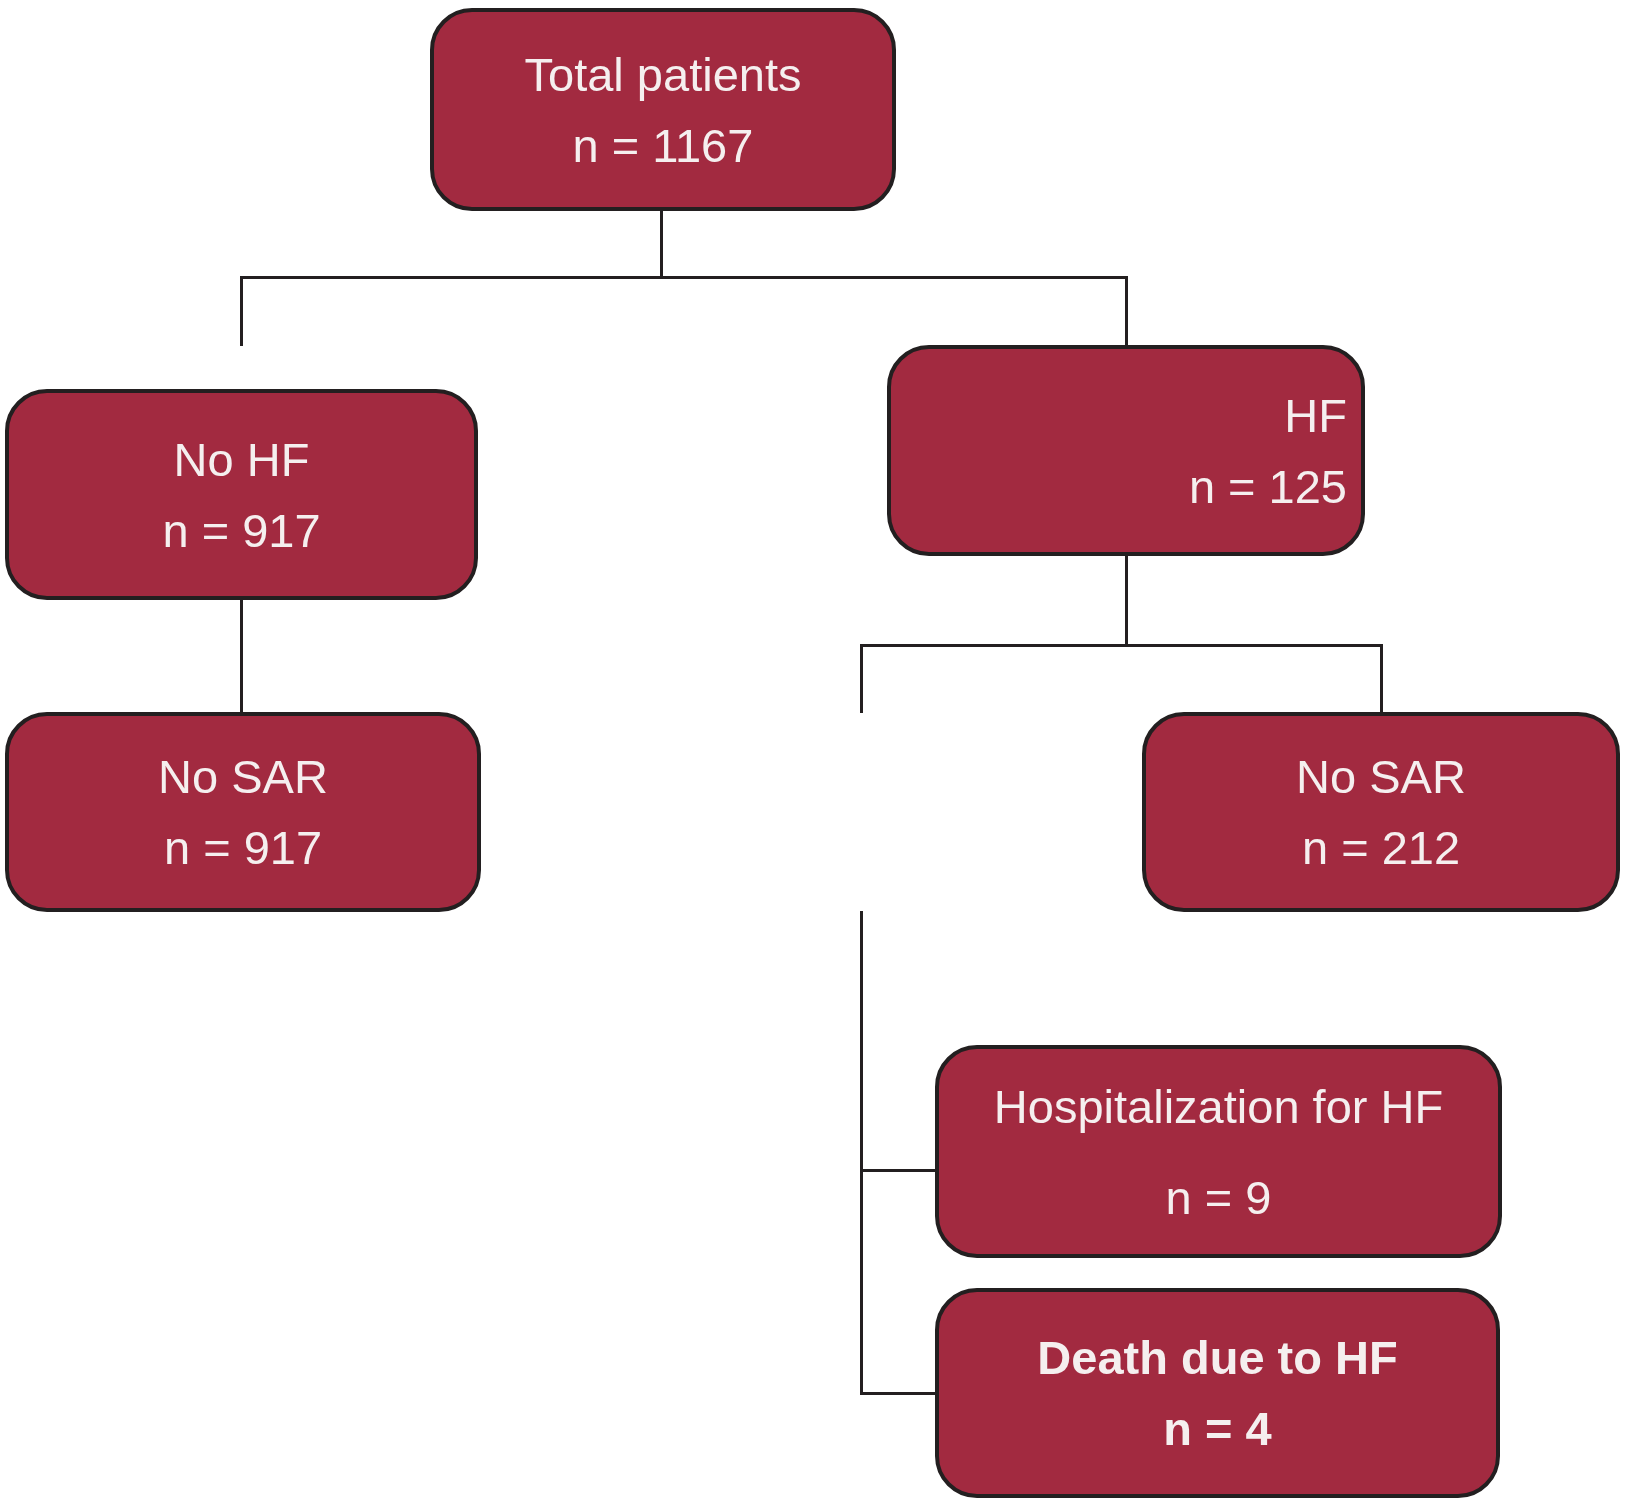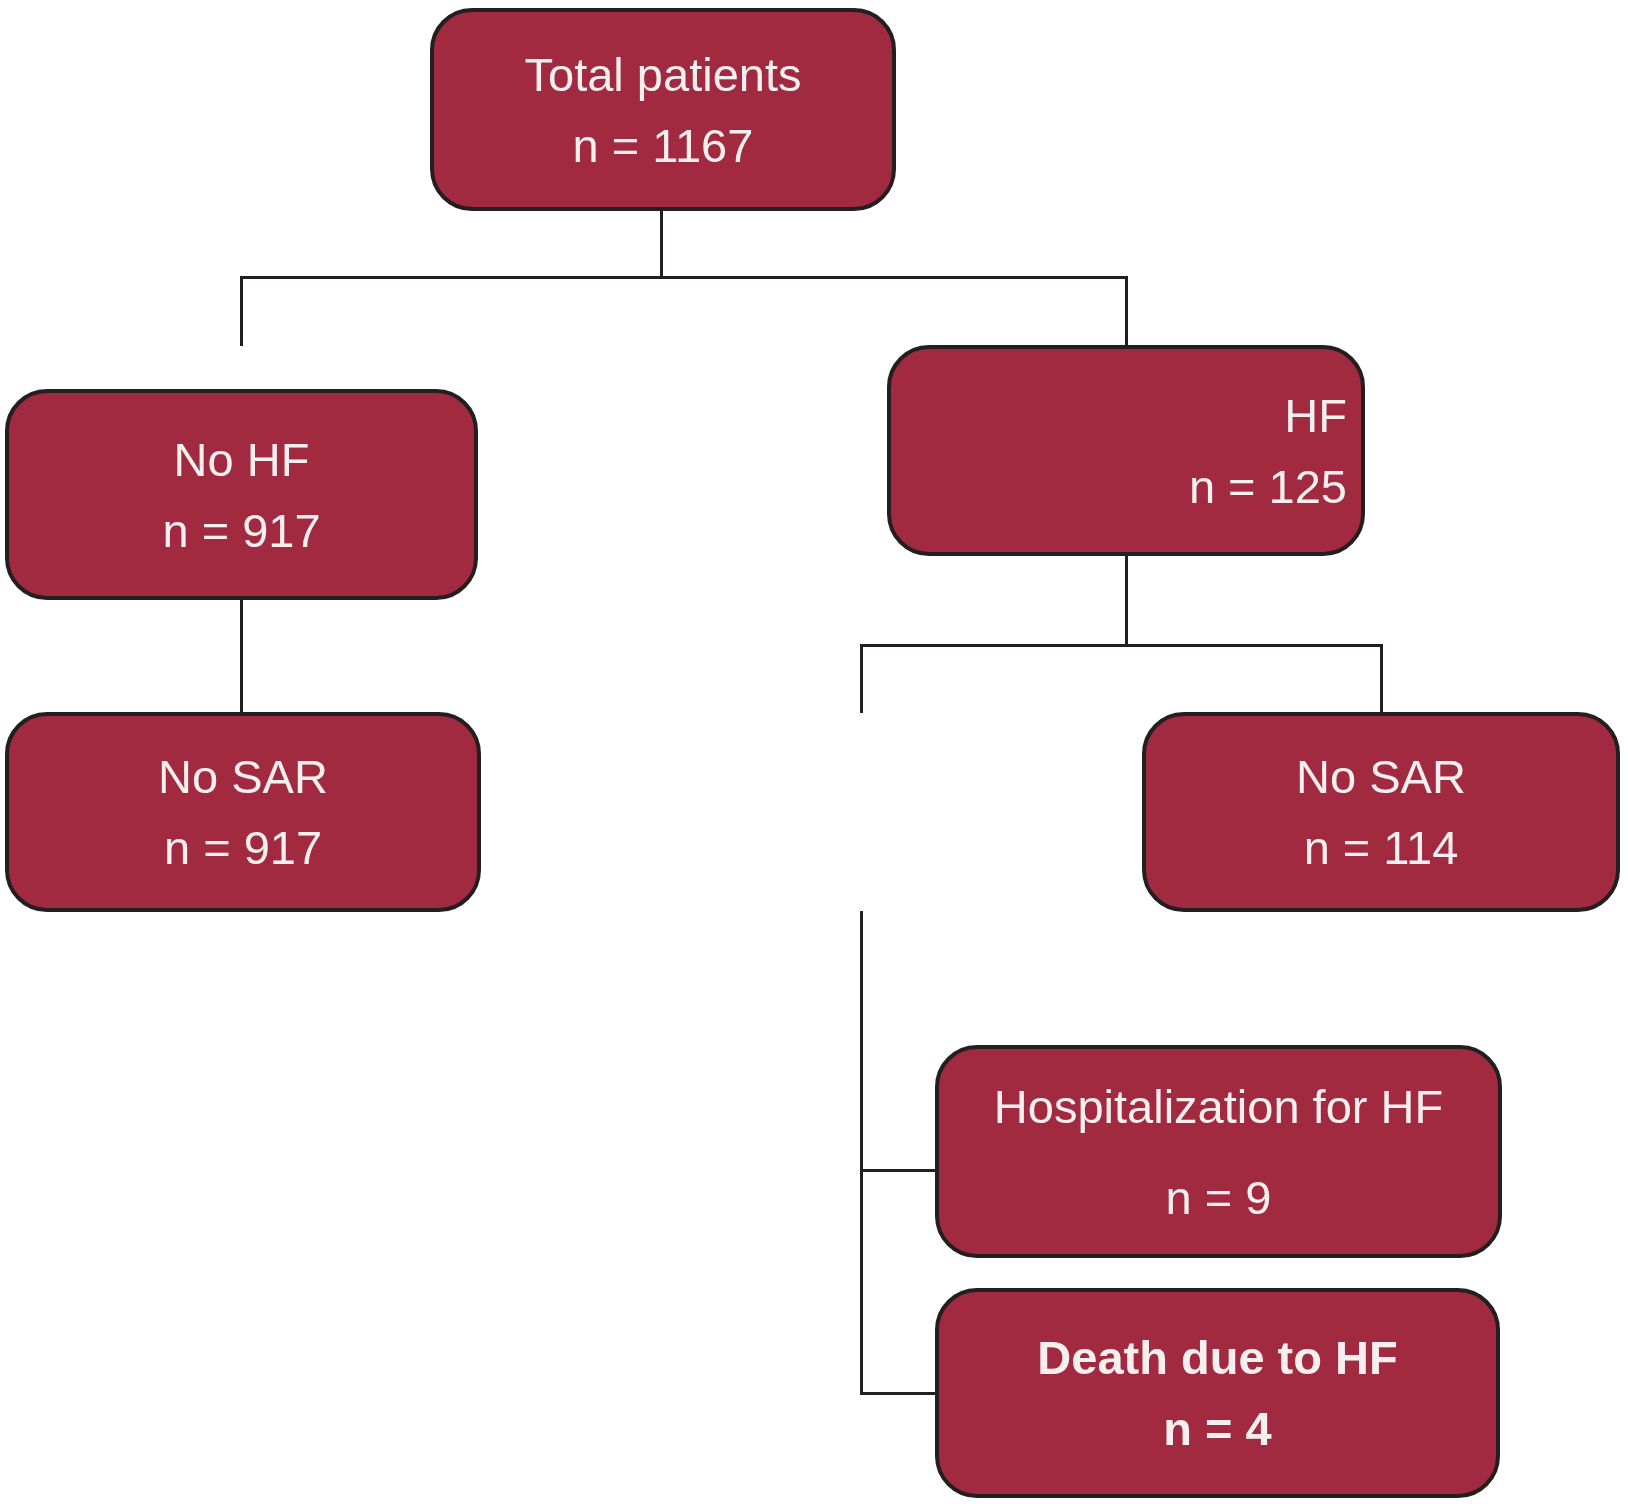--- a/index.html
+++ b/index.html
@@ -103,21 +103,21 @@
   </div>
 
   <div class="node n-nosar-l">
     <div>No SAR</div>
     <div>n = 917</div>
   </div>
 
 
   <div class="node n-nosar-r">
     <div>No SAR</div>
-    <div>n = 114</div>
+    <div>n = 212</div>
   </div>
 
   <div class="node n-hosp">
     <div>Hospitalization for HF</div>
     <div>n = 9</div>
   </div>
 
   <div class="node n-death">
     <div>Death due to HF</div>
     <div>n = 4</div>

